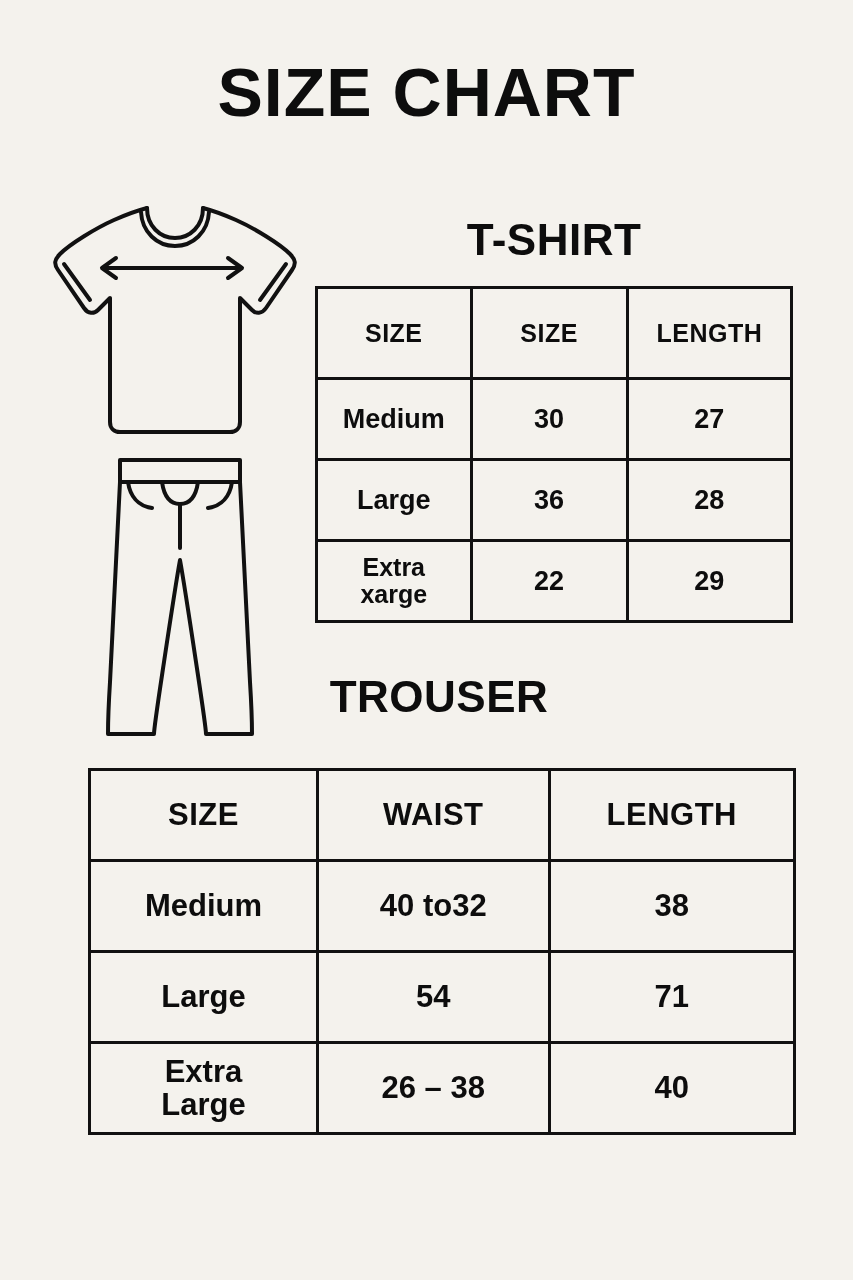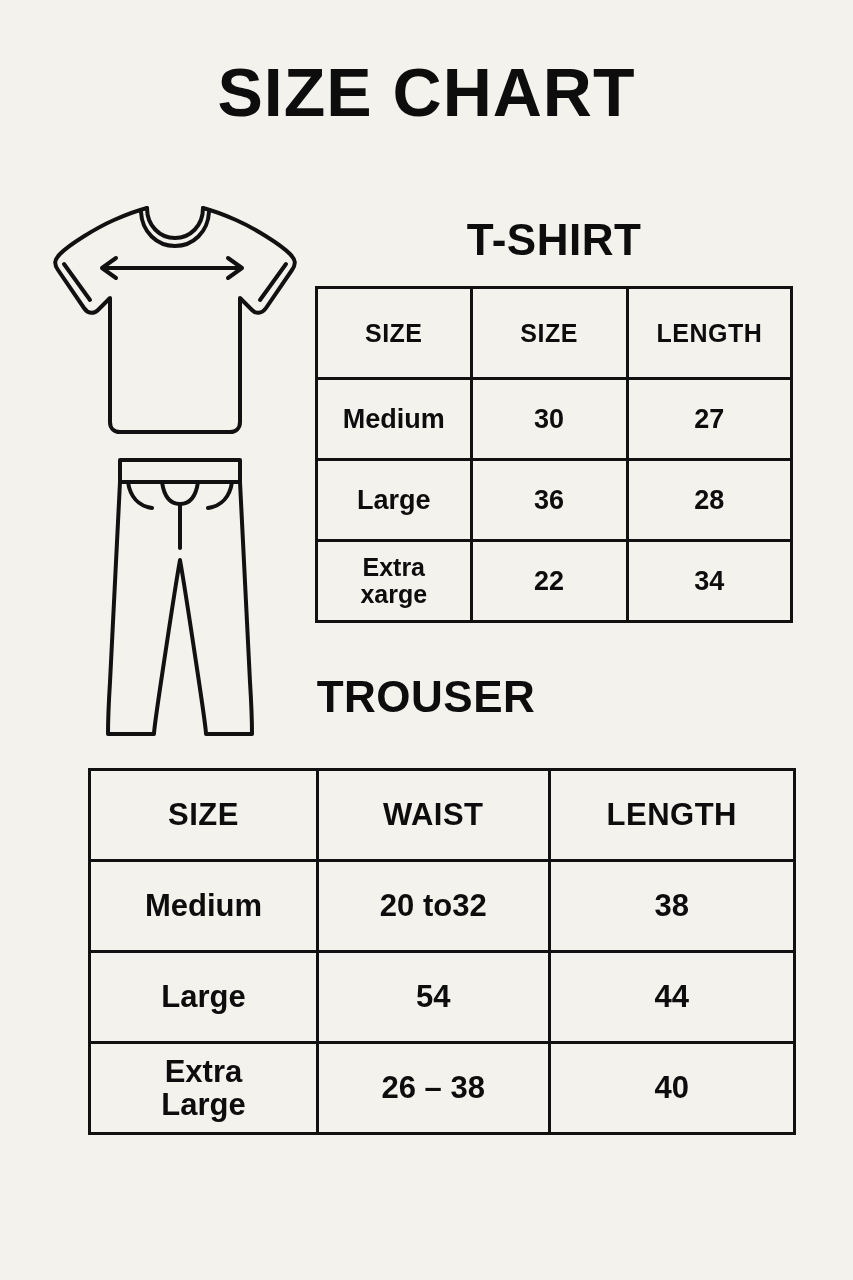--- a/index.html
+++ b/index.html
@@ -43,21 +43,21 @@
     line-height: 1;
     text-align: center;
   }
   #tshirt-title {
     top: 218px;
     left: 315px;
     width: 478px;
   }
   #trouser-title {
     top: 675px;
-    left: 72px;
+    left: 85px;
     width: 708px;
   }
 
   
   .illus {
     position: absolute;
   }
   #tshirt-illustration {
     top: 196px;
     left: 44px;
@@ -182,45 +182,45 @@
       </tr>
       <tr>
         <td>Large</td>
         <td>36</td>
         <td>28</td>
       </tr>
       <tr>
         <td class="two-line nowrap">Extra
 xarge</td>
         <td>22</td>
-        <td>34</td>
+        <td>29</td>
       </tr>
     </tbody>
   </table>
 
   <div class="section-title" id="trouser-title">TROUSER</div>
 
   <table id="trouser-table">
     <thead>
       <tr>
         <th class="col-size">SIZE</th>
         <th class="col-b">WAIST</th>
         <th class="col-c">LENGTH</th>
       </tr>
     </thead>
     <tbody>
       <tr>
         <td>Medium</td>
-        <td>20 to32</td>
+        <td>40 to32</td>
         <td>38</td>
       </tr>
       <tr>
         <td>Large</td>
         <td>54</td>
-        <td>44</td>
+        <td>71</td>
       </tr>
       <tr>
         <td class="two-line nowrap">Extra
 Large</td>
         <td>26 – 38</td>
         <td>40</td>
       </tr>
     </tbody>
   </table>
 

